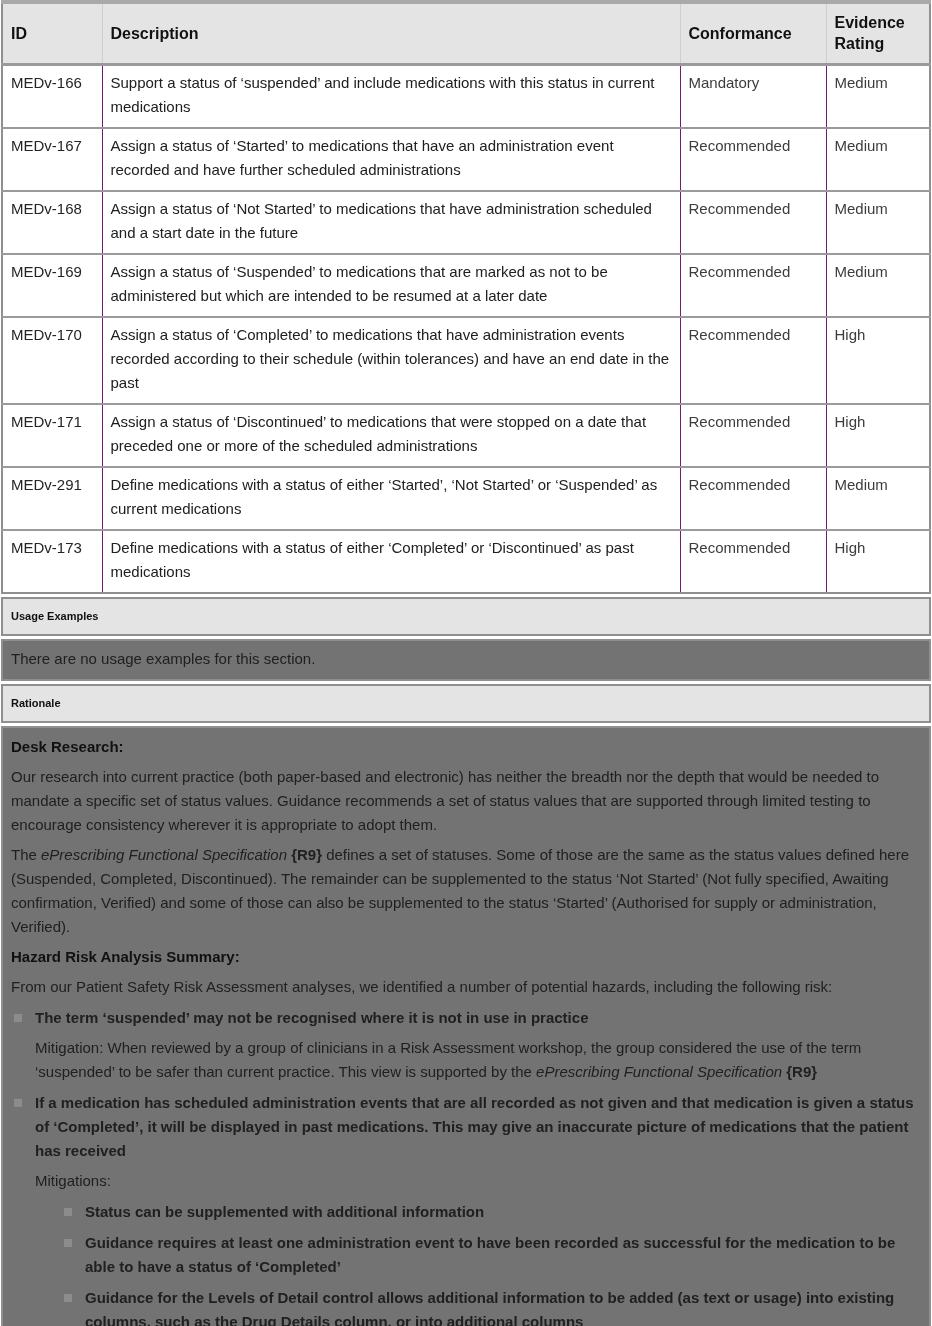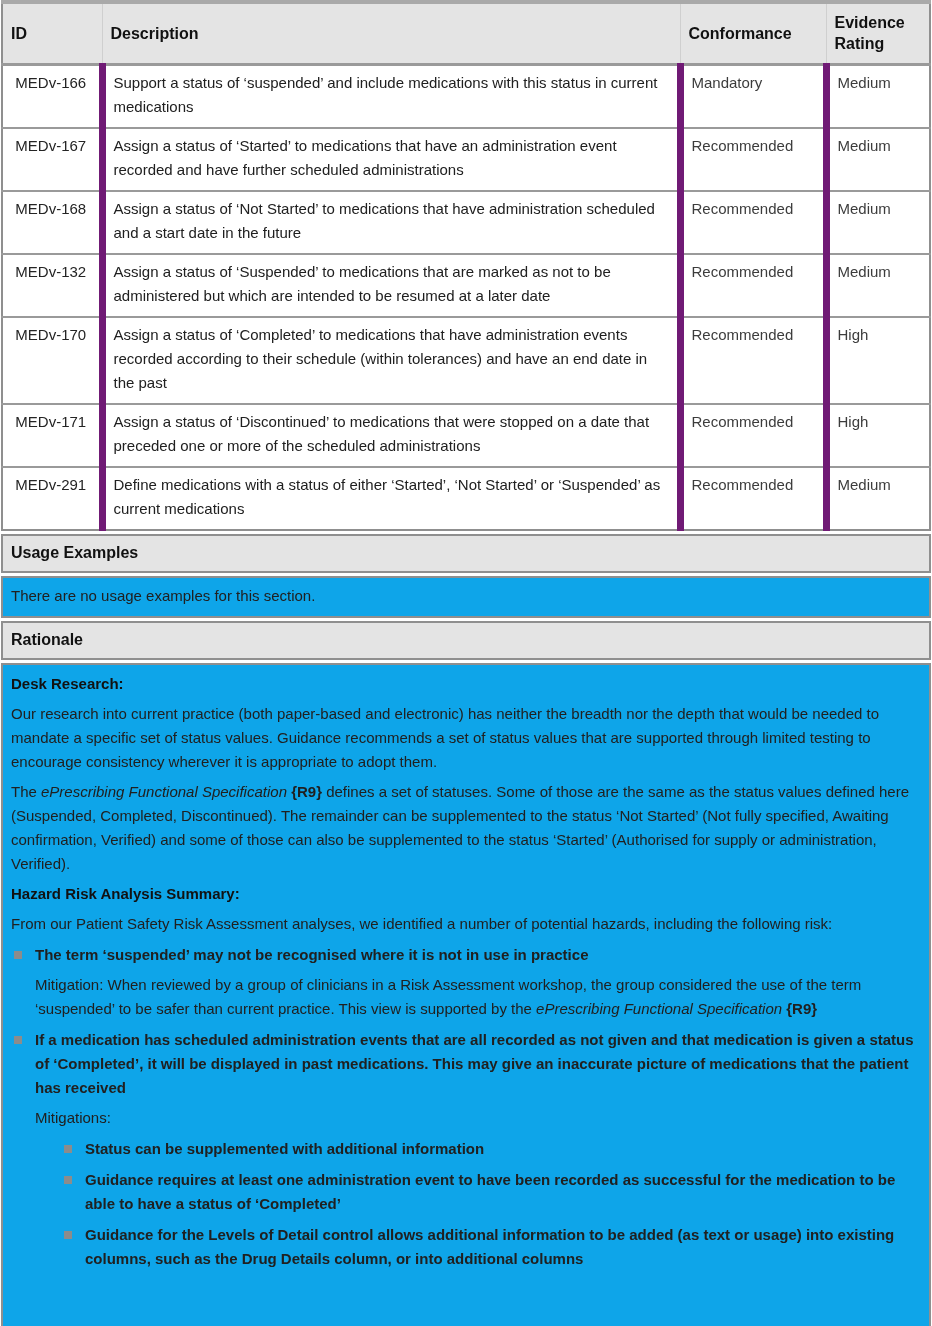--- a/index.html
+++ b/index.html
@@ -36,42 +36,42 @@
     padding: 6px 8px;
     border-bottom: 3px solid #9a9a9a;
     border-left: 1px solid #cfcfcf;
     line-height: 21px;
   }
   .req-table th:first-child { border-left: none; }
   .req-table td {
     vertical-align: top;
     padding: 5px 8px 8px 8px;
     border-top: 2px solid #9a9a9a;
-    border-left: 7px solid #701a75;
+    border-left: 1px solid #701a75;
     line-height: 24px;
   }
   .req-table td:first-child { border-left: none; }
   .req-table tbody tr:first-child td { border-top: none; }
-  td.c-id { color: #242424; text-align: center; }
+  td.c-id { color: #242424; }
   td.c-conf, td.c-evid { color: #3c3c3c; }
 
   
   .section-bar {
     margin-top: 3px;
     background: #e4e4e4;
     border: 2px solid #8f8f8f;
     font-weight: bold;
-    font-size: 16px;
+    font-size: 11px;
     color: #111111;
     padding: 6px 19px 7px 8px;
     line-height: 22px;
   }
   .section-body {
     margin-top: 3px;
-    background: #0ea5e9;
+    background: #737373;
     border: 2px solid #8f8f8f;
     padding: 6px 8px 8px 8px;
   }
   .rationale-body { height: 774px; overflow: hidden; }
 
   .rationale-body p { margin-top: 6px; }
   .rationale-body p.first { margin-top: 1px; }
   .bold-head { font-weight: bold; color: #111111; }
   .seg-i { font-style: italic; }
   .seg-b { font-weight: bold; }
@@ -121,21 +121,21 @@
         <td class="c-conf">Recommended</td>
         <td class="c-evid">Medium</td>
       </tr>
       <tr>
         <td class="c-id">MEDv-168</td>
         <td class="c-desc">Assign a status of ‘Not Started’ to medications that have administration scheduled and a start date in the future</td>
         <td class="c-conf">Recommended</td>
         <td class="c-evid">Medium</td>
       </tr>
       <tr>
-        <td class="c-id">MEDv-132</td>
+        <td class="c-id">MEDv-169</td>
         <td class="c-desc">Assign a status of ‘Suspended’ to medications that are marked as not to be administered but which are intended to be resumed at a later date</td>
         <td class="c-conf">Recommended</td>
         <td class="c-evid">Medium</td>
       </tr>
       <tr>
         <td class="c-id">MEDv-170</td>
         <td class="c-desc">Assign a status of ‘Completed’ to medications that have administration events recorded according to their schedule (within tolerances) and have an end date in the past</td>
         <td class="c-conf">Recommended</td>
         <td class="c-evid">High</td>
       </tr>
@@ -143,20 +143,26 @@
         <td class="c-id">MEDv-171</td>
         <td class="c-desc">Assign a status of ‘Discontinued’ to medications that were stopped on a date that preceded one or more of the scheduled administrations</td>
         <td class="c-conf">Recommended</td>
         <td class="c-evid">High</td>
       </tr>
       <tr>
         <td class="c-id">MEDv-291</td>
         <td class="c-desc">Define medications with a status of either ‘Started’, ‘Not Started’ or ‘Suspended’ as current medications</td>
         <td class="c-conf">Recommended</td>
         <td class="c-evid">Medium</td>
+      </tr>
+      <tr>
+        <td class="c-id">MEDv-173</td>
+        <td class="c-desc">Define medications with a status of either ‘Completed’ or ‘Discontinued’ as past medications</td>
+        <td class="c-conf">Recommended</td>
+        <td class="c-evid">High</td>
       </tr>
     </tbody>
   </table>
 
   <div class="section-bar">Usage Examples</div>
 
   <div class="section-body">
     <span>There are no usage examples for this section.</span>
   </div>
 

